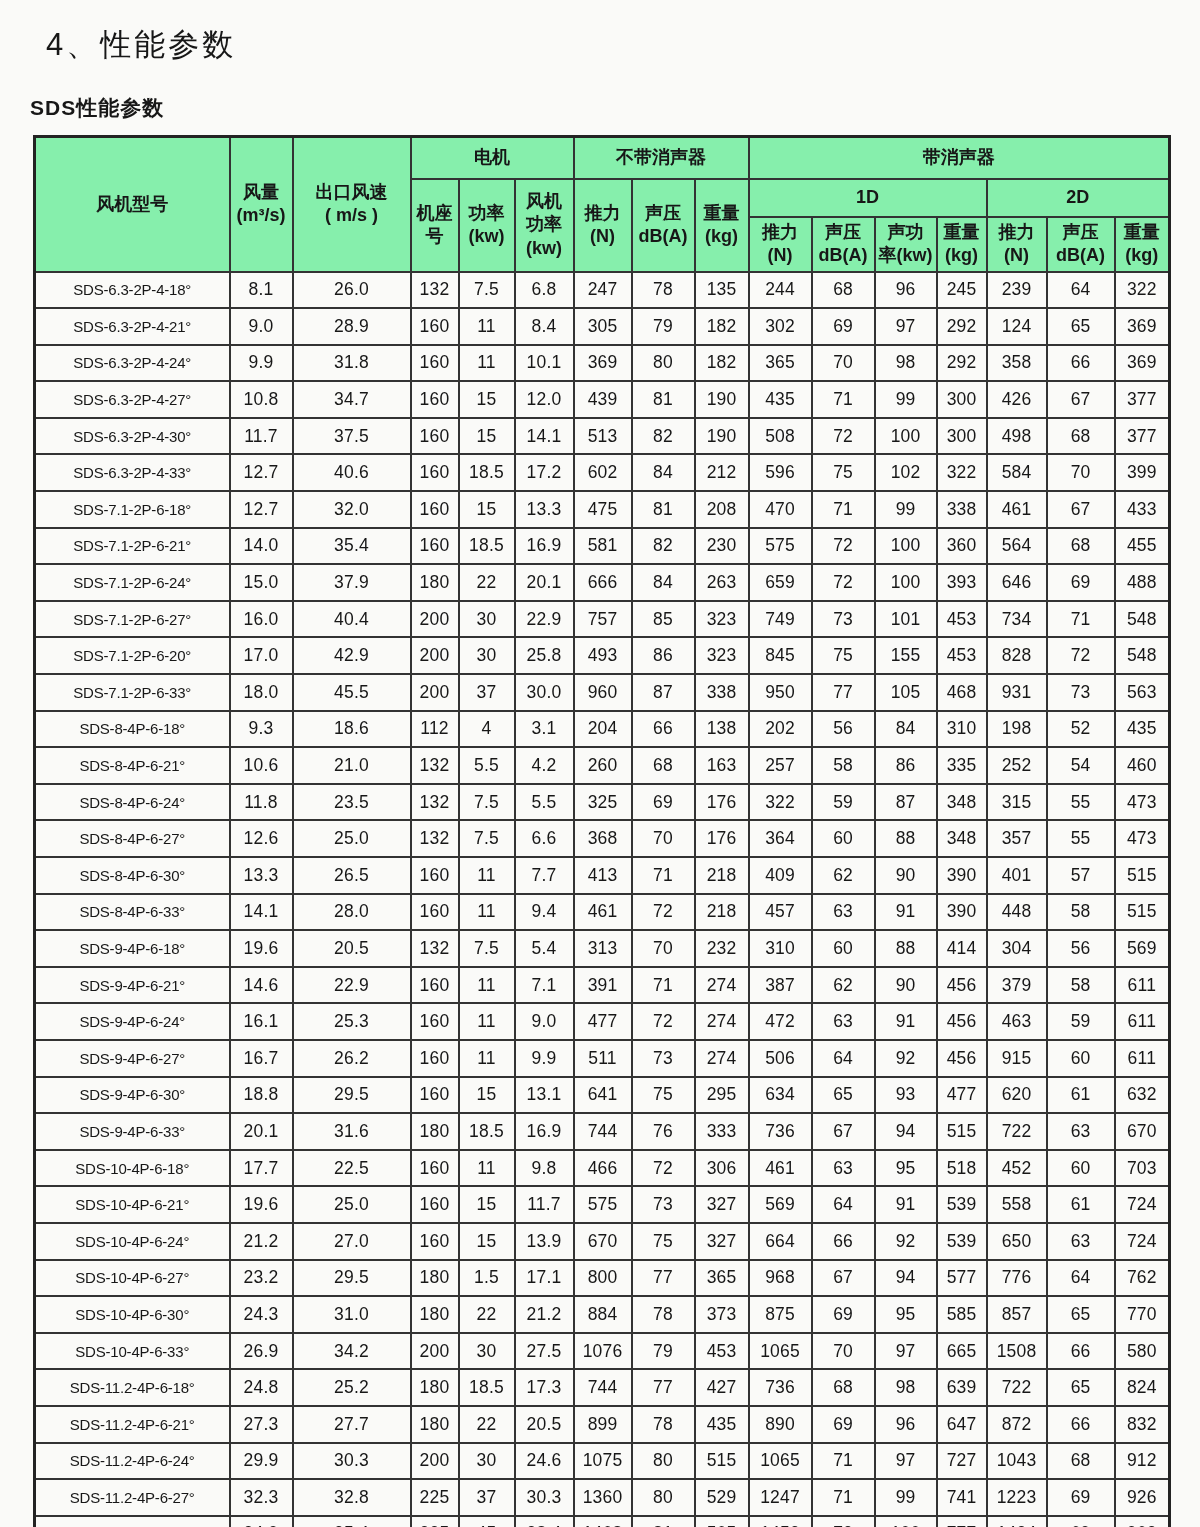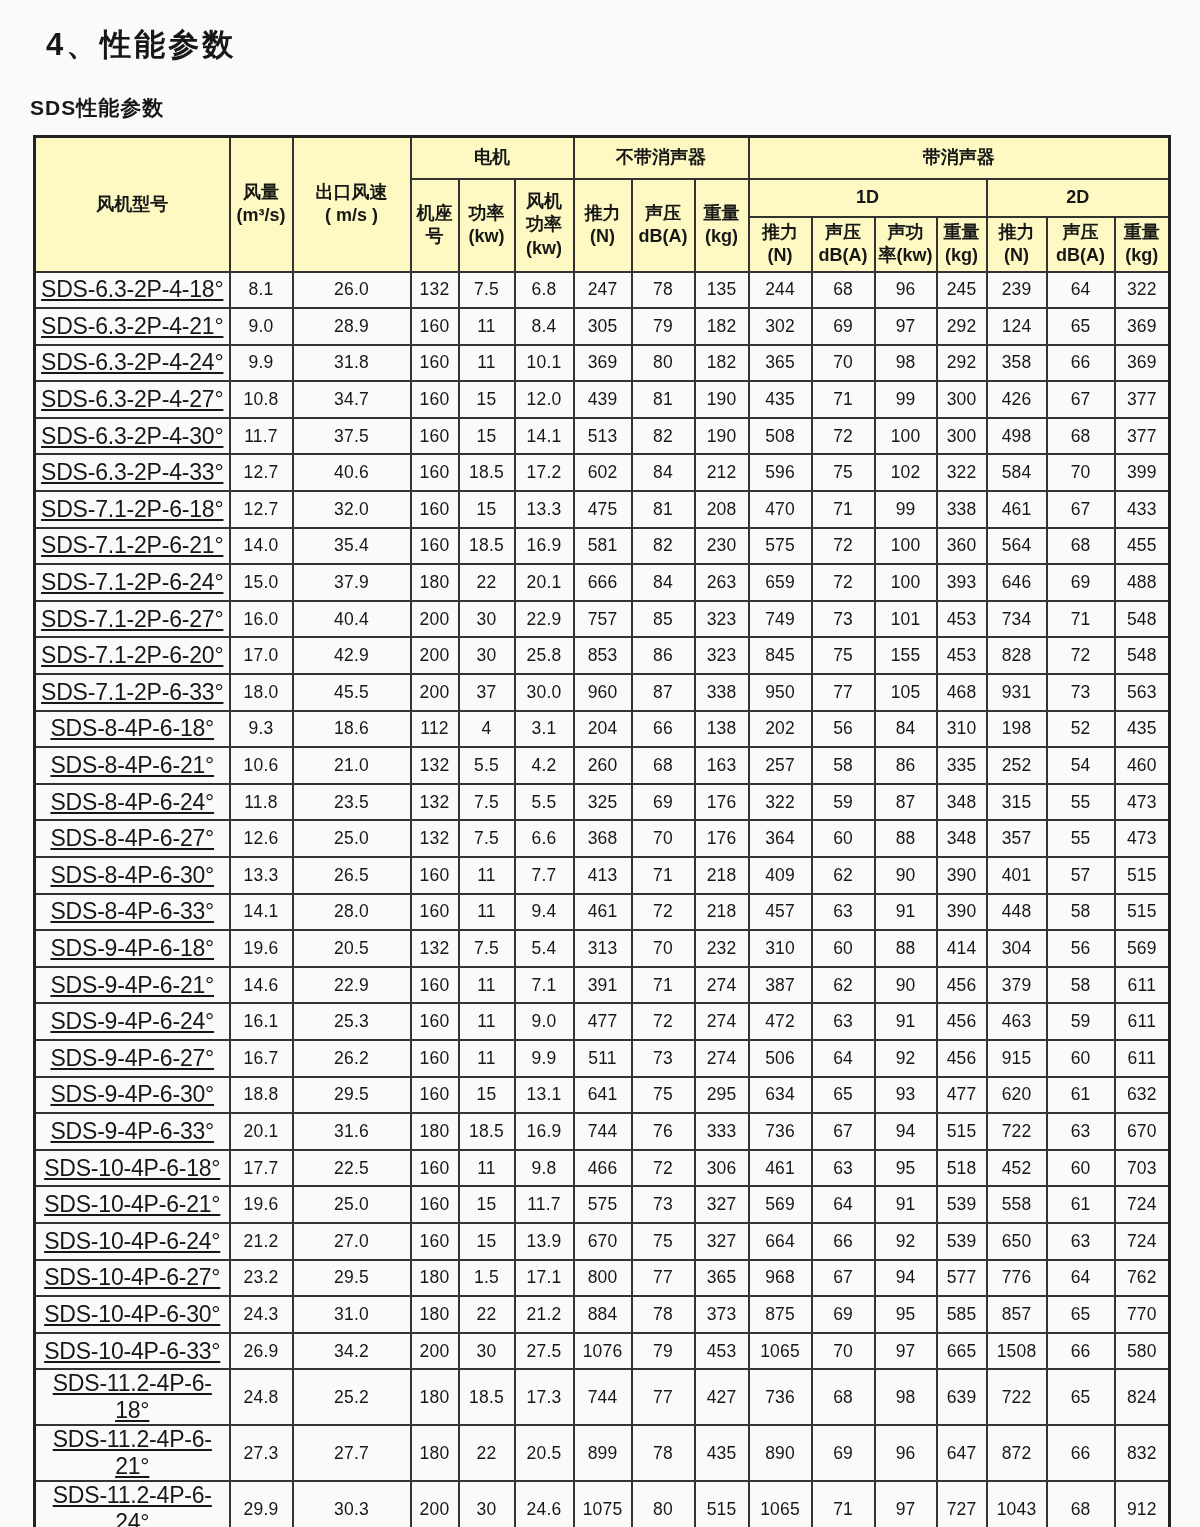--- a/index.html
+++ b/index.html
@@ -6,21 +6,21 @@
   body{
     width:1200px;height:1527px;
     background:#fafaf8;
     color:#171717;
     font-family:"Liberation Sans","DejaVu Sans",sans-serif;
     overflow:hidden;
   }
   .page-title{
     margin:24px 0 0 46px;
     font-size:31px;
-    font-weight:bold;
+    font-weight:normal;
     letter-spacing:3px;
   }
   .page-subtitle{
     margin:28px 0 0 30px;
     font-size:21px;
     font-weight:bold;
     letter-spacing:1px;
   }
   table.perf{
     border-collapse:collapse;
@@ -34,35 +34,34 @@
     text-align:center;
     vertical-align:middle;
     padding:0;
     overflow:hidden;
   }
   thead th{
     font-size:18px;
     font-weight:600;
     white-space:pre-line;
     line-height:1.3;
-    background:#fef9c3;
+    background:#86efac;
   }
   thead tr.h-row-a{height:42px;}
   thead tr.h-row-b{height:38px;}
   thead tr.h-row-c{height:55px;}
   tbody td{
     font-size:17.5px;
     font-weight:500;
     height:34.6px;
     letter-spacing:0.2px;
   }
   tbody td:first-child{
     letter-spacing:-0.2px;
-    font-size:23px;
-    text-decoration:underline;
+    font-size:15px;
   }
 </style>
 </head>
 <body>
 
 <div class="page-title">4、性能参数</div>
 <div class="page-subtitle">SDS性能参数</div>
 
 <table class="perf">
   <colgroup>
@@ -309,21 +308,21 @@
         <td>71</td>
         <td>548</td>
       </tr>
       <tr>
         <td>SDS-7.1-2P-6-20°</td>
         <td>17.0</td>
         <td>42.9</td>
         <td>200</td>
         <td>30</td>
         <td>25.8</td>
-        <td>853</td>
+        <td>493</td>
         <td>86</td>
         <td>323</td>
         <td>845</td>
         <td>75</td>
         <td>155</td>
         <td>453</td>
         <td>828</td>
         <td>72</td>
         <td>548</td>
       </tr>

